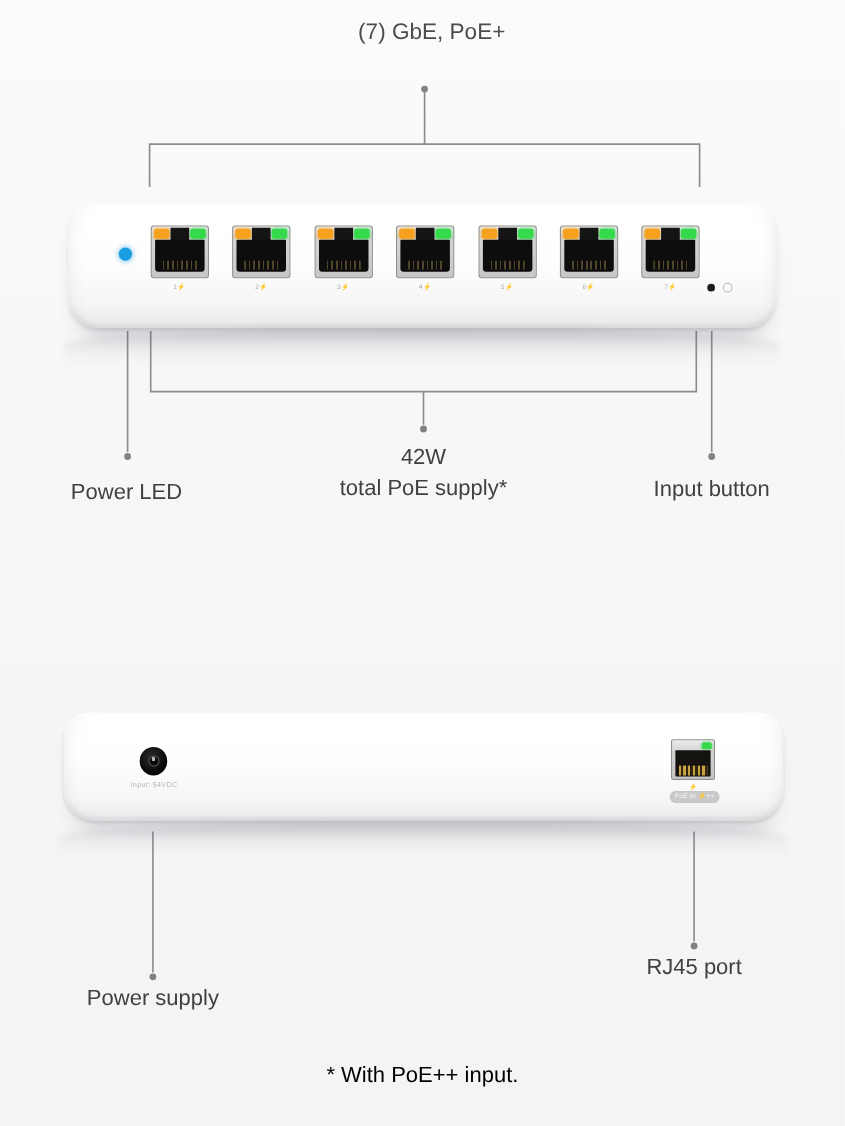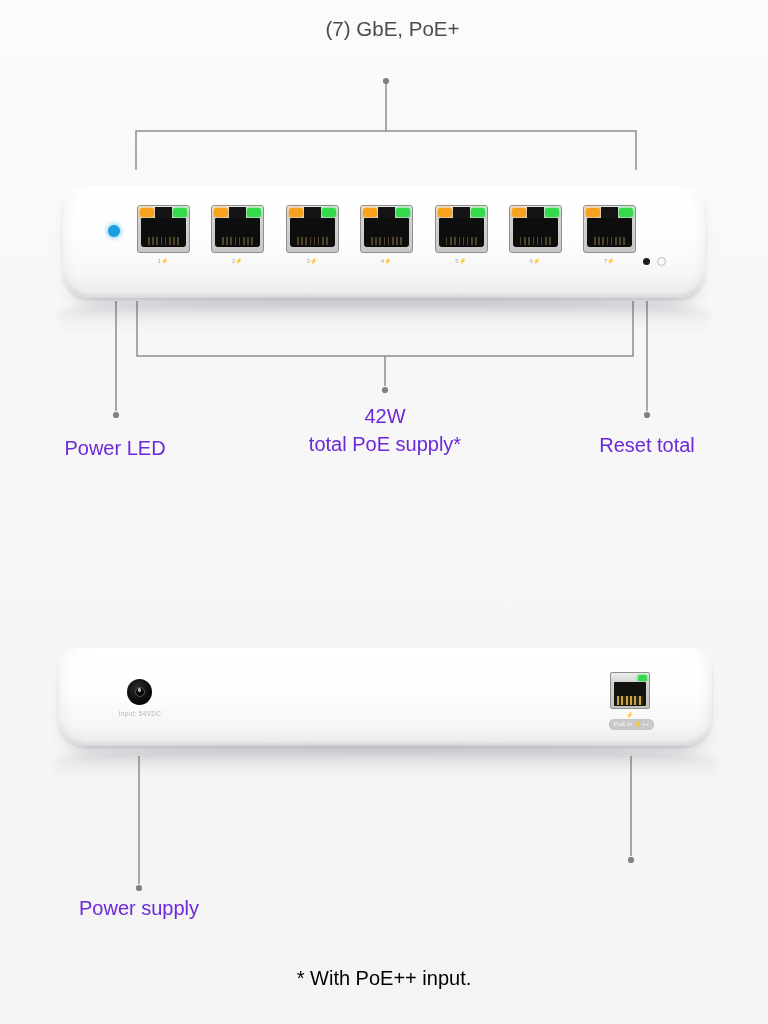--- a/index.html
+++ b/index.html
@@ -9,21 +9,21 @@
     font-family:"Liberation Sans",sans-serif;color:#4c4c4c;
   }
   *{box-sizing:border-box;}
   .annot{position:absolute;inset:0;pointer-events:none;}
   .annot path{stroke:#8d8d8d;stroke-width:1.5;fill:none;}
   .annot circle{fill:#818181;}
 
   .callout{position:absolute;left:0;right:0;top:14px;text-align:center;
     font-size:20.5px;line-height:29px;color:#4c4c4c;padding-left:17px;}
 
-  .label{position:absolute;text-align:center;font-size:20px;line-height:28px;color:#6d28d9;}
+  .label{position:absolute;text-align:center;font-size:20px;line-height:28px;color:#404040;}
   .footnote{position:absolute;left:0;right:0;top:967px;text-align:center;
     font-size:20px;color:#000000;}
 
   .device{position:absolute;
     background:linear-gradient(180deg,#ffffff 0%,#fefefe 45%,#f6f6f7 80%,#ececee 95%,#e4e4e6 100%);
     border-radius:22px 22px 28px 28px;
     box-shadow:0 2px 3px rgba(0,0,0,0.08),0 16px 20px -12px rgba(70,70,85,0.28),
       inset 0 1px 2px #ffffff,
       inset 14px 0 18px -14px rgba(0,0,0,0.08),
       inset -14px 0 18px -14px rgba(0,0,0,0.08),
@@ -202,36 +202,37 @@
     <div class="reset-dot"></div>
     <div class="reset-ring"></div>
   </div>
   <div class="reflection refl-front"></div>
 
   <div class="label" style="left:15px;top:434px;width:200px;">Power LED</div>
   <div class="label" style="left:235px;top:402px;width:300px;">
     <div>42W</div>
     <div>total PoE supply*</div>
   </div>
-  <div class="label" style="left:547px;top:431px;width:200px;">Reset total</div>
+  <div class="label" style="left:547px;top:431px;width:200px;">Input button</div>
 
   <div class="device back">
     <div class="dc-jack">
       <div class="jack-pin"></div>
     </div>
     <div class="jack-label">Input: 54VDC</div>
     <div class="back-port">
       <div class="bp-led"></div>
       <div class="bp-opening">
         <div class="bp-pins"></div>
       </div>
     </div>
     <div class="port-mark">⚡</div>
     <div class="poe-badge">PoE In ⚡++</div>
   </div>
   <div class="reflection refl-back"></div>
 
   <div class="label" style="left:39px;top:894px;width:200px;">Power supply</div>
   <div class="label" style="left:521px;top:865px;width:220px;">
+    <div>RJ45 port</div>
   </div>
 
   <div class="footnote">* With PoE++ input.</div>
 </div>
 
 </body></html>

